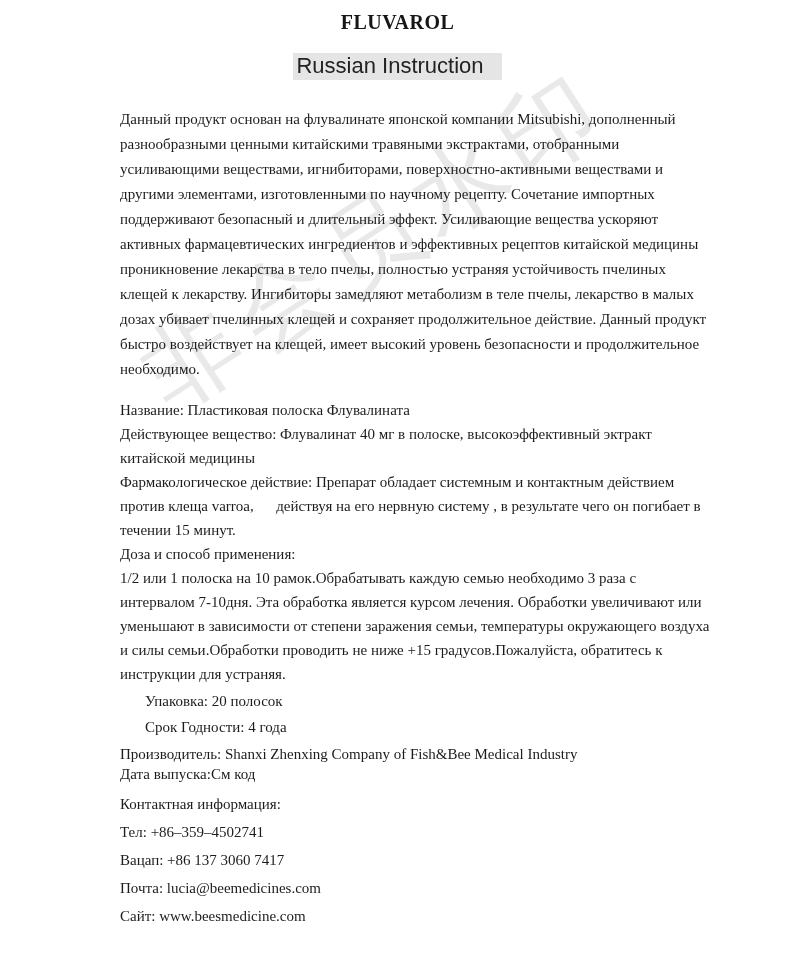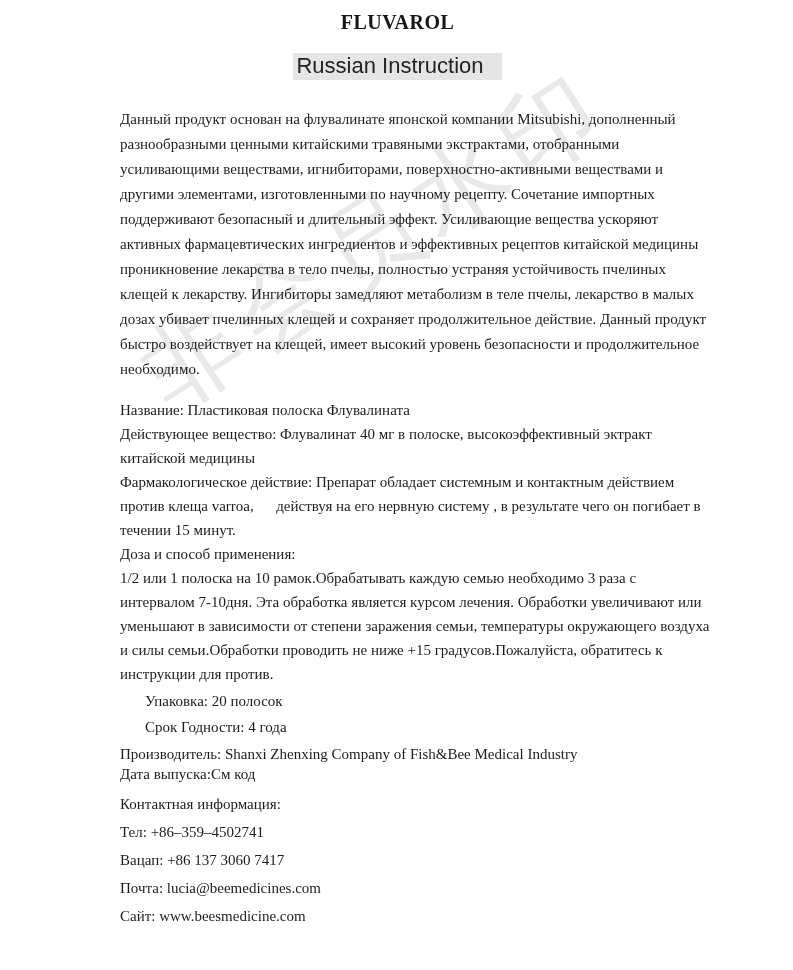--- a/index.html
+++ b/index.html
@@ -82,21 +82,21 @@
         <div class="line">Действующее вещество: Флувалинат 40 мг в полоске, высокоэффективный эктракт</div>
         <div class="line">китайской медицины</div>
         <div class="line">Фармакологическое действие: Препарат обладает системным и контактным действием</div>
         <div class="line">против клеща varroa,      действуя на его нервную систему , в результате чего он погибает в</div>
         <div class="line">течении 15 минут.</div>
         <div class="line">Доза и способ применения:</div>
         <div class="line">1/2 или 1 полоска на 10 рамок.Обрабатывать каждую семью необходимо 3 раза с</div>
         <div class="line">интервалом 7-10дня. Эта обработка является курсом лечения. Обработки увеличивают или</div>
         <div class="line">уменьшают в зависимости от степени заражения семьи, температуры окружающего воздуха</div>
         <div class="line">и силы семьи.Обработки проводить не ниже +15 градусов.Пожалуйста, обратитесь к</div>
-        <div class="line">инструкции для против.</div>
+        <div class="line">инструкции для устраняя.</div>
       </div>
 
     <div class="lines packaging">
         <div class="line">Упаковка: 20 полосок</div>
         <div class="line">Срок Годности: 4 года</div>
       </div>
 
     <div class="lines manufacturer">
         <div class="line">Производитель: Shanxi Zhenxing Company of Fish&amp;Bee Medical Industry</div>
         <div class="line">Дата выпуска:См код</div>

